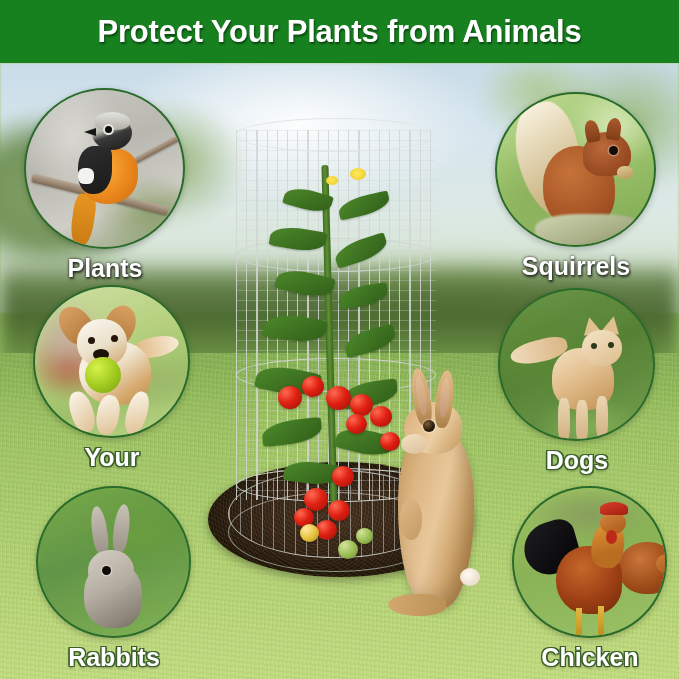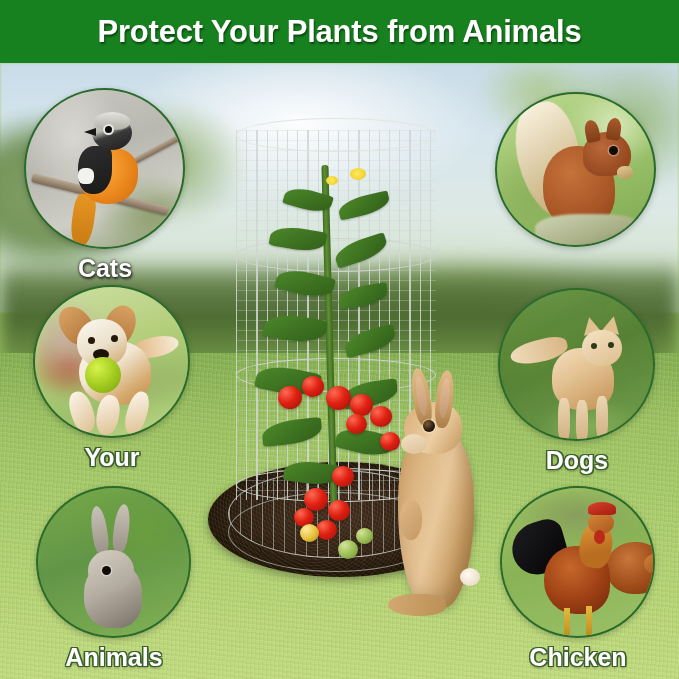--- a/index.html
+++ b/index.html
@@ -574,35 +574,36 @@
       <div class="branch" style="left:92px; top:60px;  width:64px;  height:6px; transform:rotate(-28deg);"></div>
       <div class="bird-tail"></div>
       <div class="bird-body"></div>
       <div class="bird-wing"></div>
       <div class="bird-wingbar"></div>
       <div class="bird-head"></div>
       <div class="bird-cap"></div>
       <div class="bird-beak"></div>
       <div class="bird-eye"></div>
     </div>
-    <div class="circle-label dark-shadow" style="top:166px;">Cats</div>
+    <div class="circle-label dark-shadow" style="top:166px;">Plants</div>
   </div>
 
   <div class="circle-card" style="left:495px; top:92px; width:162px; height:206px;">
     <div class="circle-photo ph-squirrel" style="width:161px; height:155px;">
       <div class="blur-bg"></div>
       <div class="sq-tail"></div>
       <div class="sq-body"></div>
       <div class="sq-head"></div>
       <div class="sq-ear l"></div>
       <div class="sq-ear r"></div>
       <div class="sq-eye"></div>
       <div class="sq-nut"></div>
       <div class="sq-branch"></div>
     </div>
+    <div class="circle-label dark-shadow" style="top:160px;">Squirrels</div>
   </div>
 
   <div class="circle-card" style="left:33px; top:285px; width:158px; height:200px;">
     <div class="circle-photo ph-dogs" style="width:157px; height:153px;">
       <div class="blur-bg"></div>
       <div class="dog-tail"></div>
       <div class="dog-body"></div>
       <div class="dog-leg" style="left:36px; top:104px; width:22px; height:42px; transform:rotate(-18deg);"></div>
       <div class="dog-leg" style="left:62px; top:108px; width:22px; height:40px; transform:rotate(10deg);"></div>
       <div class="dog-leg" style="left:92px; top:104px; width:20px; height:44px; transform:rotate(16deg);"></div>
@@ -636,24 +637,24 @@
 
   <div class="circle-card" style="left:36px; top:486px; width:156px; height:194px;">
     <div class="circle-photo ph-rabbits" style="width:155px; height:152px;">
       <div class="blur-bg"></div>
       <div class="rb2-ear l"></div>
       <div class="rb2-ear r"></div>
       <div class="rb2-body"></div>
       <div class="rb2-head"></div>
       <div class="rb2-eye"></div>
     </div>
-    <div class="circle-label outline" style="top:157px;">Animals</div>
-  </div>
-
-  <div class="circle-card" style="left:500px; top:486px; width:156px; height:194px;">
+    <div class="circle-label outline" style="top:157px;">Rabbits</div>
+  </div>
+
+  <div class="circle-card" style="left:512px; top:486px; width:156px; height:194px;">
     <div class="circle-photo ph-chicken" style="width:155px; height:152px;">
       <div class="blur-bg"></div>
       <div class="ck-hen"></div>
       <div class="ck-hen-head"></div>
       <div class="ck-tail"></div>
       <div class="ck-body"></div>
       <div class="ck-neck"></div>
       <div class="ck-head"></div>
       <div class="ck-comb"></div>
       <div class="ck-wattle"></div>

